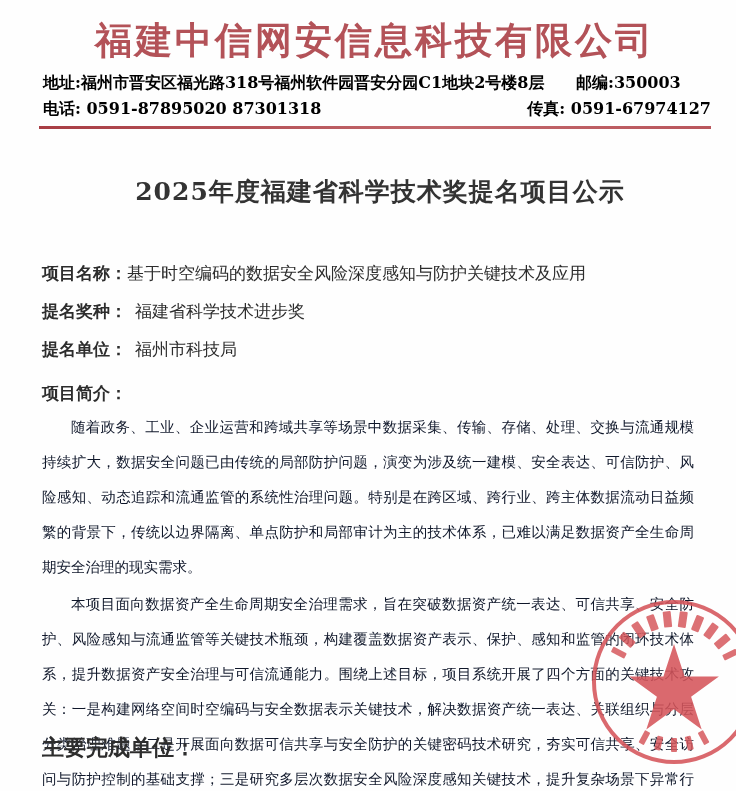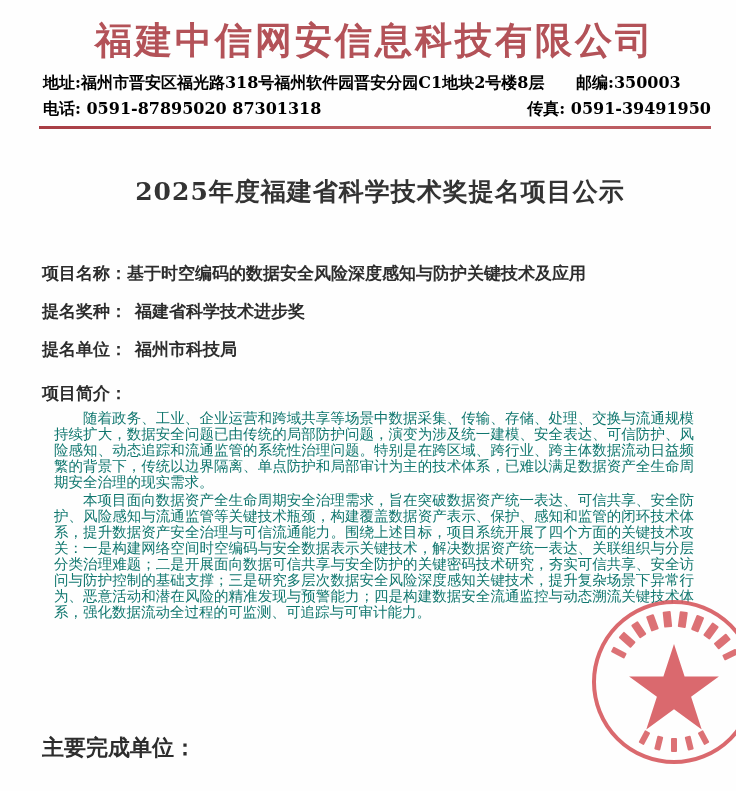--- a/index.html
+++ b/index.html
@@ -92,42 +92,42 @@
     font-size: 17px;
     line-height: 30px;
     color: #2d2d2d;
     margin-bottom: 8px;
     font-family: "DejaVu Serif", "Liberation Serif", serif;
   }
   .field-label {
     font-weight: bold;
   }
   .field-value {
-    font-weight: bold;
+    font-weight: normal;
   }
   .field-value.indent { margin-left: 8px; }
 
   .section-label {
     font-size: 17px;
     font-weight: bold;
     line-height: 30px;
     margin-top: 14px;
     margin-bottom: 2px;
     color: #2d2d2d;
     font-family: "DejaVu Serif", "Liberation Serif", serif;
   }
 
   .para {
     font-size: 14.5px;
-    line-height: 16px;
+    line-height: 35px;
     text-align: justify;
     text-justify: inter-ideograph;
     text-indent: 2em;
-    color: #0f766e;
-    margin: 0 0 2px 12px;
+    color: #0f172a;
+    margin: 0 0 2px 0;
     font-family: "DejaVu Serif", "Liberation Serif", serif;
   }
 
   .closing-label {
     position: absolute;
     left: 42px;
     top: 733px;
     font-size: 22px;
     font-weight: bold;
     color: #2d2d2d;
@@ -163,21 +163,21 @@
       </span>
     </div>
 
     <div class="contact-line row2">
       <span class="contact-left">
         <span>电话:</span>
         <span>0591-87895020   87301318</span>
       </span>
       <span class="fax-right">
         <span>传真:</span>
-        <span>0591-39491950</span>
+        <span>0591-67974127</span>
       </span>
     </div>
 
     <div class="header-rule"></div>
   </div>
 
   <div class="doc-title">2025年度福建省科学技术奖提名项目公示</div>
 
   <div class="content">
 

